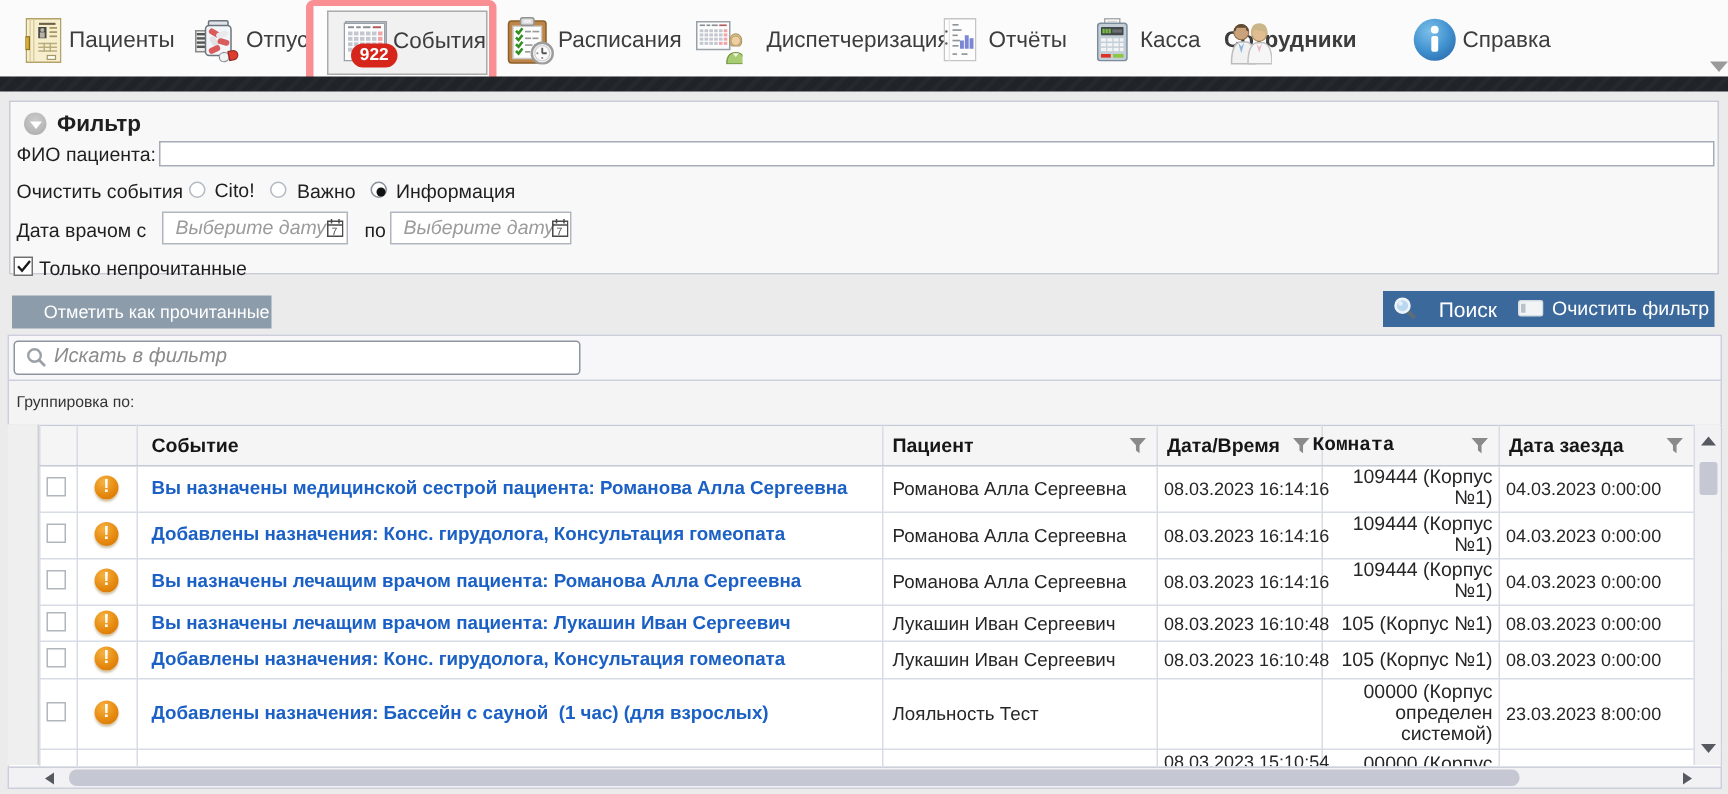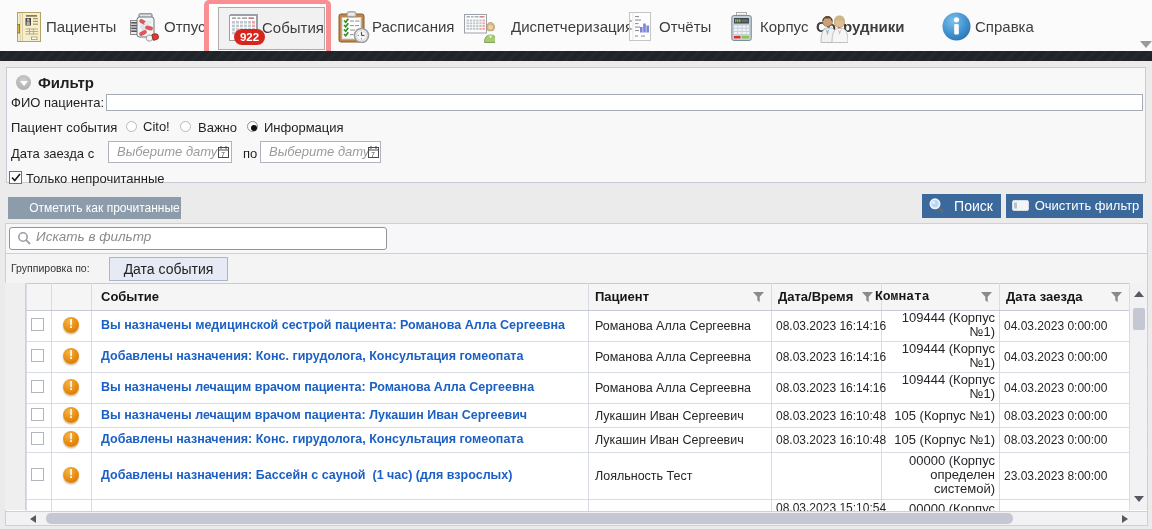--- a/index.html
+++ b/index.html
@@ -66,21 +66,21 @@
 .arr { position:absolute; width:0; height:0; }
 </style>
 </head>
 <body>
 <div id="toolbar">
   <span class="tlabel" style="left:46px;">Пациенты</span>
   <span class="tlabel" style="left:164px;">Отпуск</span>
   <span class="tlabel" style="left:372px;">Расписания</span>
   <span class="tlabel" style="left:497px;margin-left:14px;">Диспетчеризация</span>
   <span class="tlabel" style="left:659px;">Отчёты</span>
-  <span class="tlabel" style="left:760px;">Корпус</span>
+  <span class="tlabel" style="left:760px;">Касса</span>
   <span class="tlabel" style="left:816px;font-weight:bold;">Сотрудники</span>
   <span class="tlabel" style="left:975px;">Справка</span>
   <div class="abs" style="left:1140px; top:41px; width:0; height:0; border-left:6px solid transparent; border-right:6px solid transparent; border-top:7px solid #9a9a9a;"></div>
 </div>
 <div id="pinkbox"></div>
 <div id="pinkinner"></div>
 <div id="sobbtn"></div>
 <span class="tlabel" style="left:262px; top:19px;">События</span>
 <svg class="abs" style="left:17px; top:12px;" width="24" height="30" viewBox="0 0 24 30">
   <rect x="0.5" y="0.5" width="23" height="29" fill="#f7eecd" stroke="#b3a268"></rect>
@@ -318,29 +318,29 @@
 </svg>
 <div id="badge">922</div>
 <div id="darkband"></div>
 
 <div id="fpanel">
   <div class="abs" style="left:9px; top:7px; width:15px; height:15px; border-radius:50%; background:radial-gradient(circle at 50% 35%,#cdcdcd,#a9a9a9);"></div>
   <div class="abs" style="left:12.5px; top:12.5px; width:0; height:0; border-left:4px solid transparent; border-right:4px solid transparent; border-top:5px solid #fff;"></div>
   <span class="flabel" style="left:31px; top:6px; font-weight:bold; font-size:15px;">Фильтр</span>
   <span class="flabel" style="left:4px; top:27px;">ФИО пациента:</span>
   <div class="finput" style="left:99px; top:26px; width:1037px; height:17px;"></div>
-  <span class="flabel" style="left:4px; top:52px;">Пациент события</span>
+  <span class="flabel" style="left:4px; top:52px;">Очистить события</span>
   <div class="radio" style="left:119px; top:53px;"></div>
   <span class="flabel" style="left:136px; top:51px;">Cito!</span>
   <div class="radio" style="left:173px; top:53px;"></div>
   <span class="flabel" style="left:191px; top:52px;">Важно</span>
   <div class="radio" style="left:240px; top:53px; border-color:#8a9099;"></div>
   <div class="abs" style="left:243.5px; top:56.5px; width:6px; height:6px; border-radius:50%; background:#111;"></div>
   <span class="flabel" style="left:257px; top:52px;">Информация</span>
-  <span class="flabel" style="left:4px; top:78px;">Дата заезда с</span>
+  <span class="flabel" style="left:4px; top:78px;">Дата врачом с</span>
   <div class="dateinput" style="left:101px; top:73px; width:124px;">Выберите дату</div>
   <svg class="abs" style="left:211px; top:78px;" width="11" height="12" viewBox="0 0 11 12">
       <rect x="0.5" y="1.5" width="10" height="10" fill="none" stroke="#4a4a4a"></rect>
       <line x1="0.5" y1="4" x2="10.5" y2="4" stroke="#4a4a4a"></line>
       <line x1="3" y1="0" x2="3" y2="3" stroke="#4a4a4a"></line>
       <line x1="8" y1="0" x2="8" y2="3" stroke="#4a4a4a"></line>
       <text x="3" y="10.5" font-size="7" fill="#4a4a4a" font-family="Liberation Sans">7</text>
     </svg>
   <span class="flabel" style="left:236px; top:78px;">по</span>
   <div class="dateinput" style="left:253px; top:73px; width:121px;">Выберите дату</div>
@@ -352,21 +352,21 @@
       <text x="3" y="10.5" font-size="7" fill="#4a4a4a" font-family="Liberation Sans">7</text>
     </svg>
   <div class="abs" style="left:2px; top:103px; width:13px; height:13px; background:#fff; border:1px solid #707070;"></div>
   <svg class="abs" style="left:4px; top:105px;" width="10" height="9" viewBox="0 0 10 9">
       <path d="M1 4.5 L3.7 7.5 L9 1" stroke="#1a1a1a" stroke-width="1.6" fill="none"></path>
     </svg>
   <span class="flabel" style="left:19px; top:103px;">Только непрочитанные</span>
 </div>
 
 <div id="markbtn">Отметить как прочитанные</div>
-<div class="bluebtn" style="left:922px; width:79px; padding-left:24px; line-height:24px;">Поиск</div>
+<div class="bluebtn" style="left:922px; width:89px; padding-left:24px; line-height:24px;">Поиск</div>
 <svg class="abs" style="left:928px; top:197px;" width="18" height="18" viewBox="0 0 18 18">
     <line x1="10.5" y1="10.5" x2="15" y2="15" stroke="#5f6d7a" stroke-width="2.6"></line>
     <circle cx="7" cy="6.8" r="4.6" fill="#b9d7ee" stroke="#edf3f9" stroke-width="1.8"></circle>
     <circle cx="5.7" cy="5.4" r="1.5" fill="#e4f0fa"></circle>
   </svg>
 <div class="bluebtn" style="left:1006px; width:137px; padding-left:25px; line-height:24px; font-size:13px;">Очистить фильтр</div>
 <svg class="abs" style="left:1012px; top:199px;" width="17" height="13" viewBox="0 0 17 13">
     <rect x="0.5" y="1.5" width="16" height="10" rx="1.5" fill="#f2f4f6" stroke="#d6dde4"></rect>
     <rect x="2" y="3.5" width="3" height="6" fill="#b9c2ca"></rect>
   </svg>
@@ -374,21 +374,20 @@
 <div id="sband">
   <div id="sinput"></div>
   <svg class="abs" style="left:11px; top:7px;" width="15" height="15" viewBox="0 0 15 15">
       <circle cx="6" cy="6" r="4.2" fill="none" stroke="#9aa0a6" stroke-width="1.6"></circle>
       <line x1="9.2" y1="9.2" x2="13" y2="13" stroke="#9aa0a6" stroke-width="1.8"></line>
     </svg>
   <span class="abs" style="left:30px; top:5px; font-size:13.5px; font-style:italic; color:#8b8b8b;">Искать в фильтр</span>
 </div>
 <div id="grouprow">
   <span class="abs" style="left:5px; top:8px; font-size:10.5px; color:#333;">Группировка по:</span>
-  <div id="chip">Дата события</div>
 </div>
 
 <div id="grid">
   <div class="edge" style="left:0;"></div>
     <div class="edge" style="left:1142px;"></div>
   <div class="abs" style="left:0; top:0; width:1143px; height:1px; background:#c6cad6;"></div>
 
   <div class="vline" style="left:21px;"></div>
   <div class="vline" style="left:46px;"></div>
   <div class="vline" style="left:86px;"></div>

